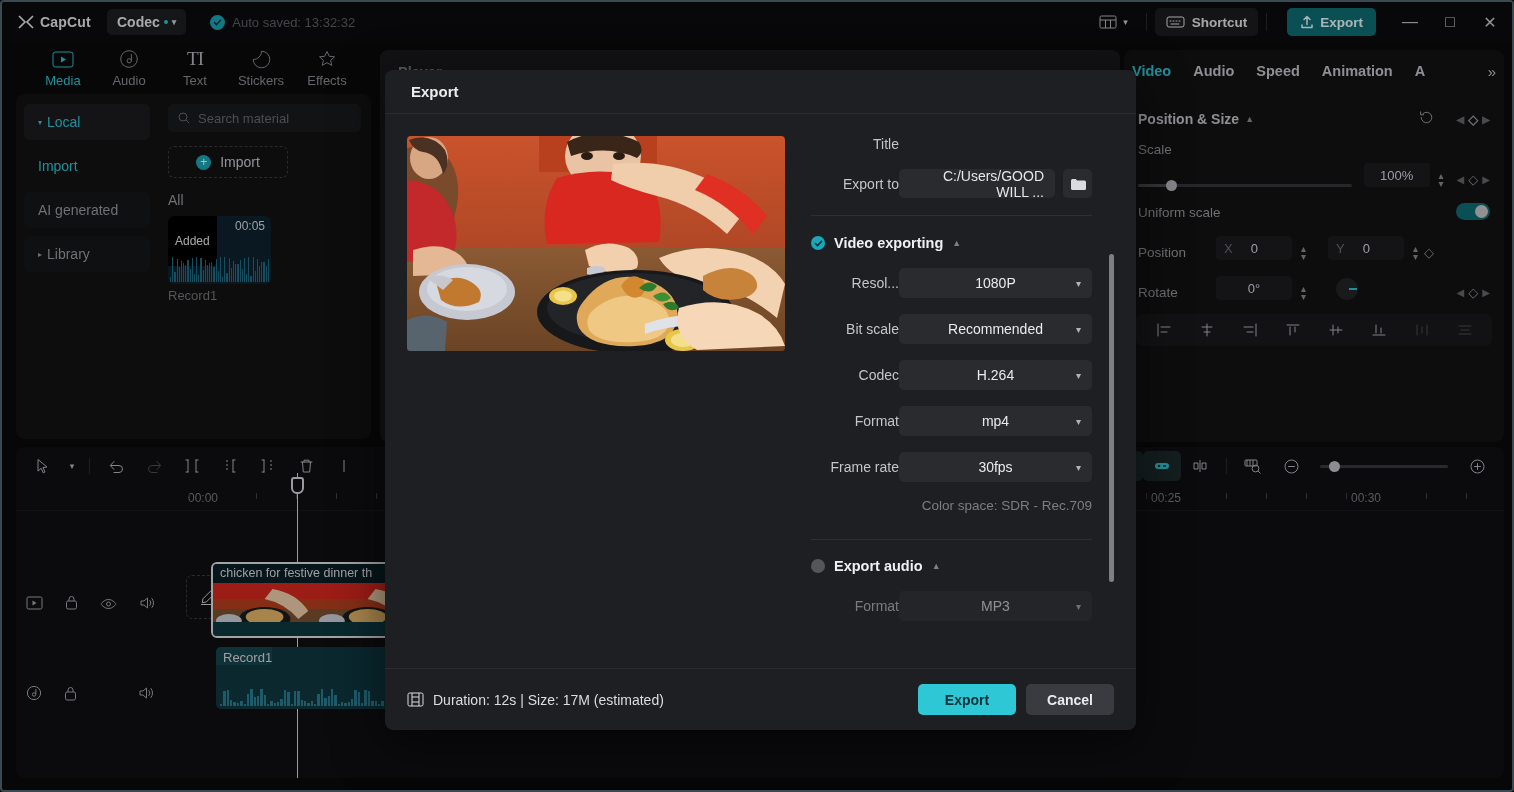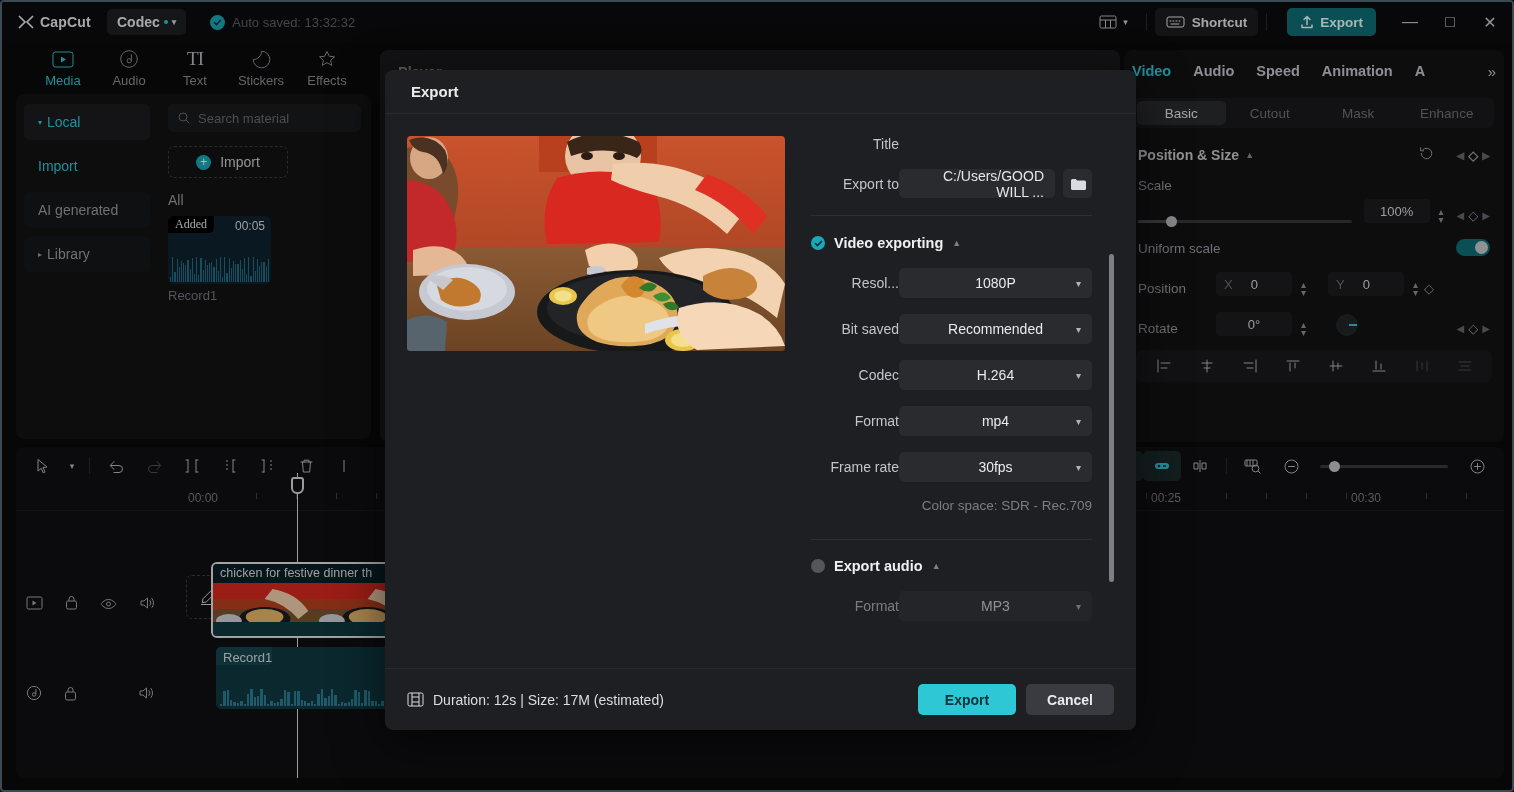--- a/index.html
+++ b/index.html
@@ -108,21 +108,21 @@
     width:15px;height:15px;border-radius:50%;background:#1aa8b8;color:#fff;
     display:flex;align-items:center;justify-content:center;font-size:12px;line-height:1;
   }
   .all-label { margin-top:14px; color:#9b9ba2; font-size:14px; }
   .thumb {
     margin-top:8px; width:103px; height:68px; border-radius:6px;
     background:#0e2230; position:relative; overflow:hidden; cursor:pointer;
   }
   .badge-added {
     position:absolute; left:0; top:0; background:#000; color:#e9e9ec;
-    font-size:12px; padding:1px 7px; border-radius:0 0 5px 0;font-family:Liberation Serif, serif;
+    font-size:12px; padding:18px 7px; border-radius:0 0 5px 0;
   }
   .dur { position:absolute; right:6px; top:3px; color:#dcdce1; font-size:12px; }
   .wave { position:absolute; left:2px; right:2px; bottom:2px; height:26px;
     display:flex; align-items:flex-end; gap:1px; }
   .wave i { flex:1; background:#1f6d86; display:block; }
   .thumb-name { margin-top:4px; color:#76767d; font-size:13px; }
 
   
   .rightpanel {
     position:absolute; right:8px; top:48px; width:380px; height:392px;
@@ -499,26 +499,20 @@
   </div>
 
   <div class="rightpanel">
     <div class="rp-tabs">
       <span class="rp-tab active">Video</span>
       <span class="rp-tab">Audio</span>
       <span class="rp-tab">Speed</span>
       <span class="rp-tab">Animation</span>
       <span class="rp-tab">A</span>
       <span class="rp-more">»</span>
-    </div>
-    <div class="seg">
-      <div class="seg-item active">Basic</div>
-      <div class="seg-item">Cutout</div>
-      <div class="seg-item">Mask</div>
-      <div class="seg-item">Enhance</div>
     </div>
 
     <div class="rp-sect">
       <span>Position &amp; Size</span>
       <span style="color:#8b8c92;font-size:9px;">▲</span>
       <span class="rp-sect-actions">
         <span>
           <svg width="15" height="15" viewBox="0 0 15 15">
               <path d="M2.2 7.5a5.3 5.3 0 1 0 1.7-3.9" stroke="#9b9ba2" fill="none" stroke-linecap="round"></path>
               <path d="M1.6 1.8v3h3" stroke="#9b9ba2" fill="none" stroke-linecap="round"></path>
@@ -1113,21 +1107,21 @@
         </div>
 
         <div class="selrow">
           <span class="flbl">Resol...</span>
           <span class="select">
             <span>1080P</span>
             <span class="chev">▾</span>
           </span>
         </div>
         <div class="selrow">
-          <span class="flbl">Bit saved</span>
+          <span class="flbl">Bit scale</span>
           <span class="select">
             <span>Recommended</span>
             <span class="chev">▾</span>
           </span>
         </div>
         <div class="selrow">
           <span class="flbl">Codec</span>
           <span class="select">
             <span>H.264</span>
             <span class="chev">▾</span>

